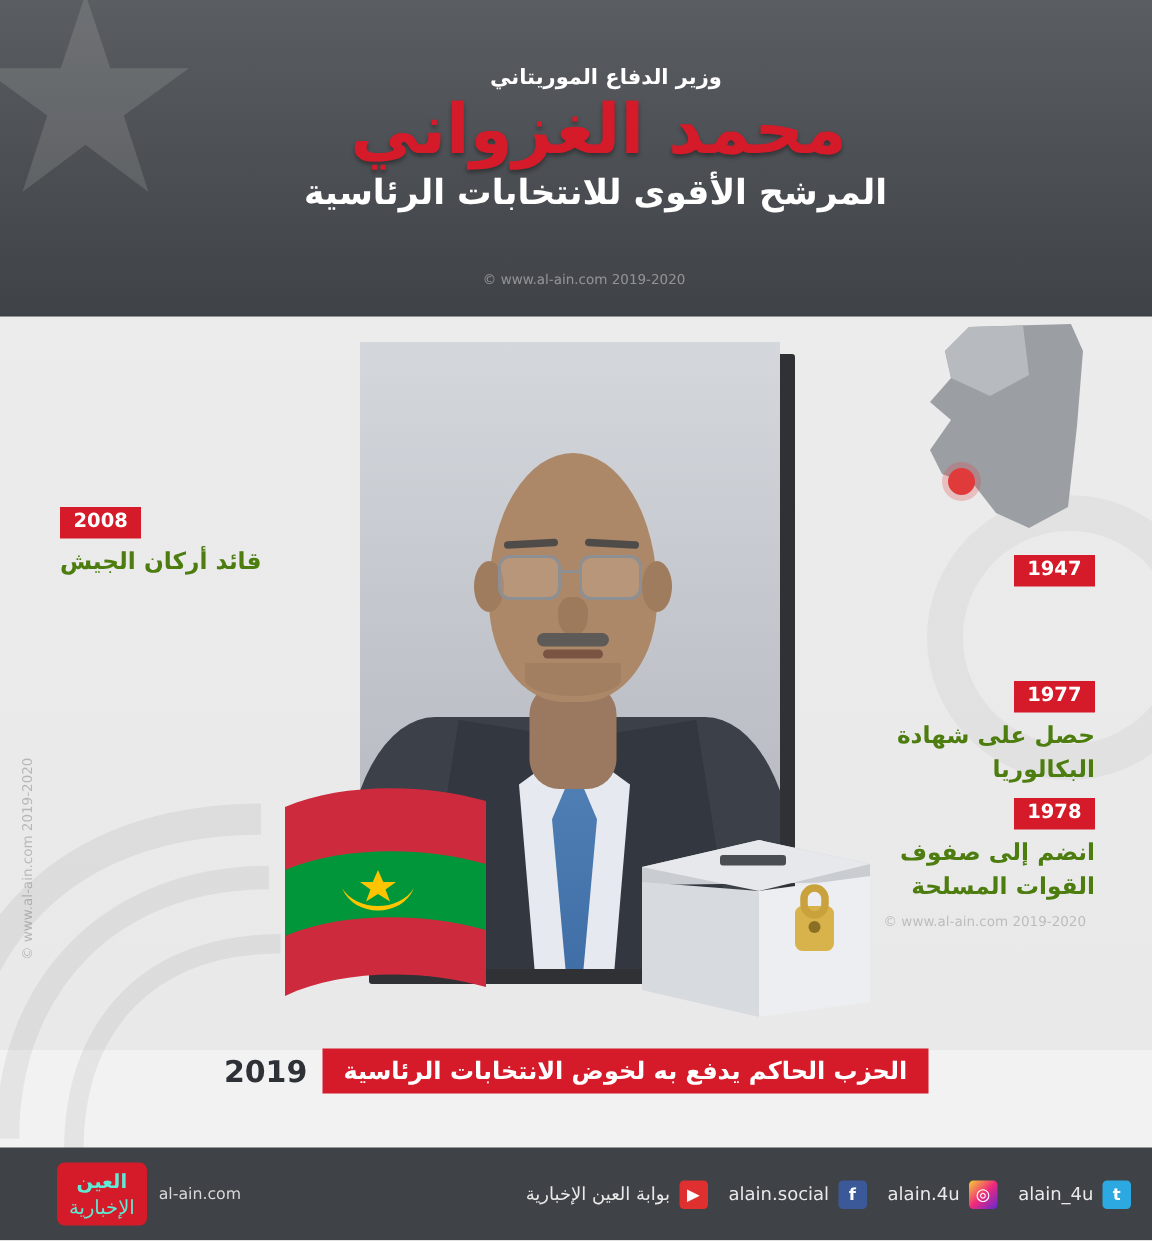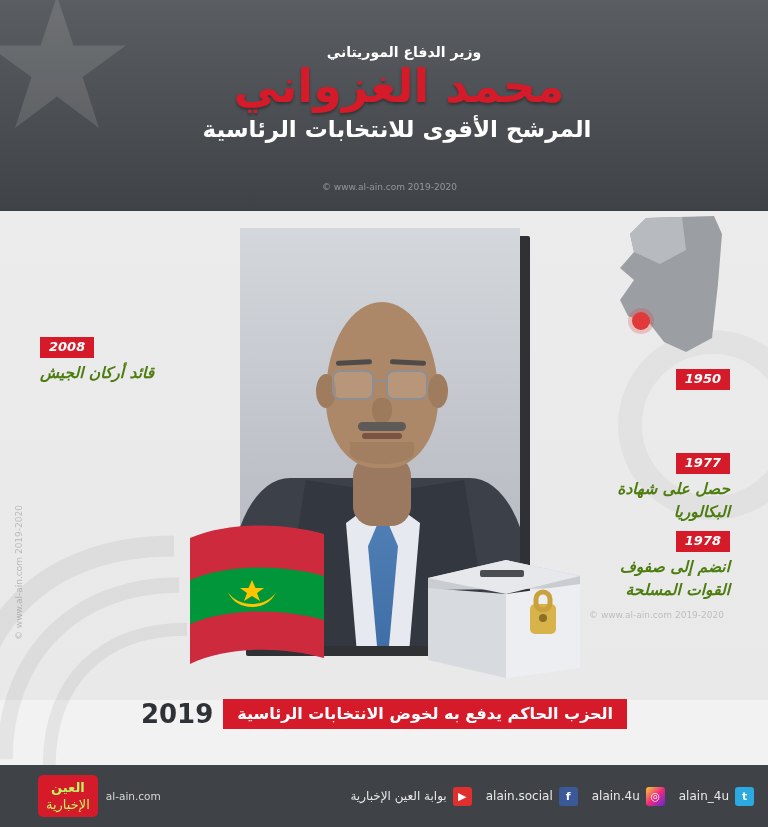--- a/index.html
+++ b/index.html
@@ -142,21 +142,21 @@
     position: absolute; left: 632px; top: 312px; width: 18px; height: 18px;
     background: #e03a3a; border-radius: 50%; box-shadow: 0 0 0 4px rgba(224,58,58,.25);
   }
 
   
   .year-tag {
     display: inline-block; background: #d51b29; color: #fff;
     font-size: 13px; font-weight: bold; padding: 2px 9px 3px; line-height: 1.25;
     direction: ltr;
   }
-  .fact { position: absolute; direction: rtl; font-style: italic; }
+  .fact { position: absolute; direction: rtl; }
   .fact .body {
     color: #4d7c0f; font-size: 15.5px; font-weight: bold; line-height: 1.45;
     margin-top: 4px; white-space: pre-line;
   }
 
   .fact-left { text-align: left; }
   .fact-right { text-align: right; }
 
   #fact-chief   { left: 40px;  top: 336px; width: 190px; }
   #fact-minister{ left: 40px;  top: 416px; width: 195px; }
@@ -177,21 +177,21 @@
   
   .banner {
     position: absolute; left: 0; top: 694px; width: 768px; height: 40px;
     display: flex; align-items: center; justify-content: center; direction: rtl;
   }
   .banner .bar {
     background: #d51b29; color: #fff; font-size: 16px; font-weight: bold;
     padding: 5px 14px 6px; display: inline-block;
   }
   .banner .year {
-    color: #2e3136; font-size: 26px; font-weight: bold; margin-right: 10px; direction: ltr;
+    color: #2e3136; font-size: 20px; font-weight: bold; margin-right: 10px; direction: ltr;
   }
 
   
   .footer {
     position: absolute; left: 0; bottom: 0; width: 768px; height: 62px;
     background: #3f4246; display: flex; align-items: center; direction: rtl;
   }
   .footer-inner { display: flex; align-items: center; width: 100%; padding: 0 14px; }
   .social { display: flex; align-items: center; gap: 14px; direction: rtl; }
   .soc { display: flex; align-items: center; gap: 6px; }
@@ -201,21 +201,21 @@
   }
   .soc .lbl { color: #e9e9e9; font-size: 12px; direction: ltr; }
   .ico-tw { background: #2ba9e0; }
   .ico-ig { background: linear-gradient(135deg,#f9ce34,#ee2a7b,#6228d7); }
   .ico-fb { background: #3b5998; }
   .ico-yt { background: #e02f2f; }
   .footer-spacer { flex: 1; }
   .brand { display: flex; align-items: center; gap: 8px; padding-left: 24px; }
   .brand .site { color: #d8d8d8; font-size: 10.5px; direction: ltr; }
   .brand .logo {
-    background: #d51b29; color: #bef264; border-radius: 5px;
+    background: #d51b29; color: #5eead4; border-radius: 5px;
     padding: 4px 8px 5px; text-align: center; line-height: 1.05;
   }
   .brand .logo .l1 { font-size: 13px; font-weight: bold; }
   .brand .logo .l2 { font-size: 13px; }
 </style>
 </head>
 <body>
 
 <div id="page">
 
@@ -299,21 +299,21 @@
   </div>
   <div class="map-dot"></div>
 
   <div class="fact fact-left" id="fact-chief">
     <span class="year-tag">2008</span>
     <div class="body">قائد أركان الجيش</div>
   </div>
 
 
   <div class="fact fact-right" id="fact-birth">
-    <span class="year-tag">1950</span>
+    <span class="year-tag">1947</span>
   </div>
 
   <div class="fact fact-right" id="fact-bac">
     <span class="year-tag">1977</span>
     <div class="body">حصل على شهادة
 البكالوريا</div>
   </div>
 
   <div class="fact fact-right" id="fact-army">
     <span class="year-tag">1978</span>

